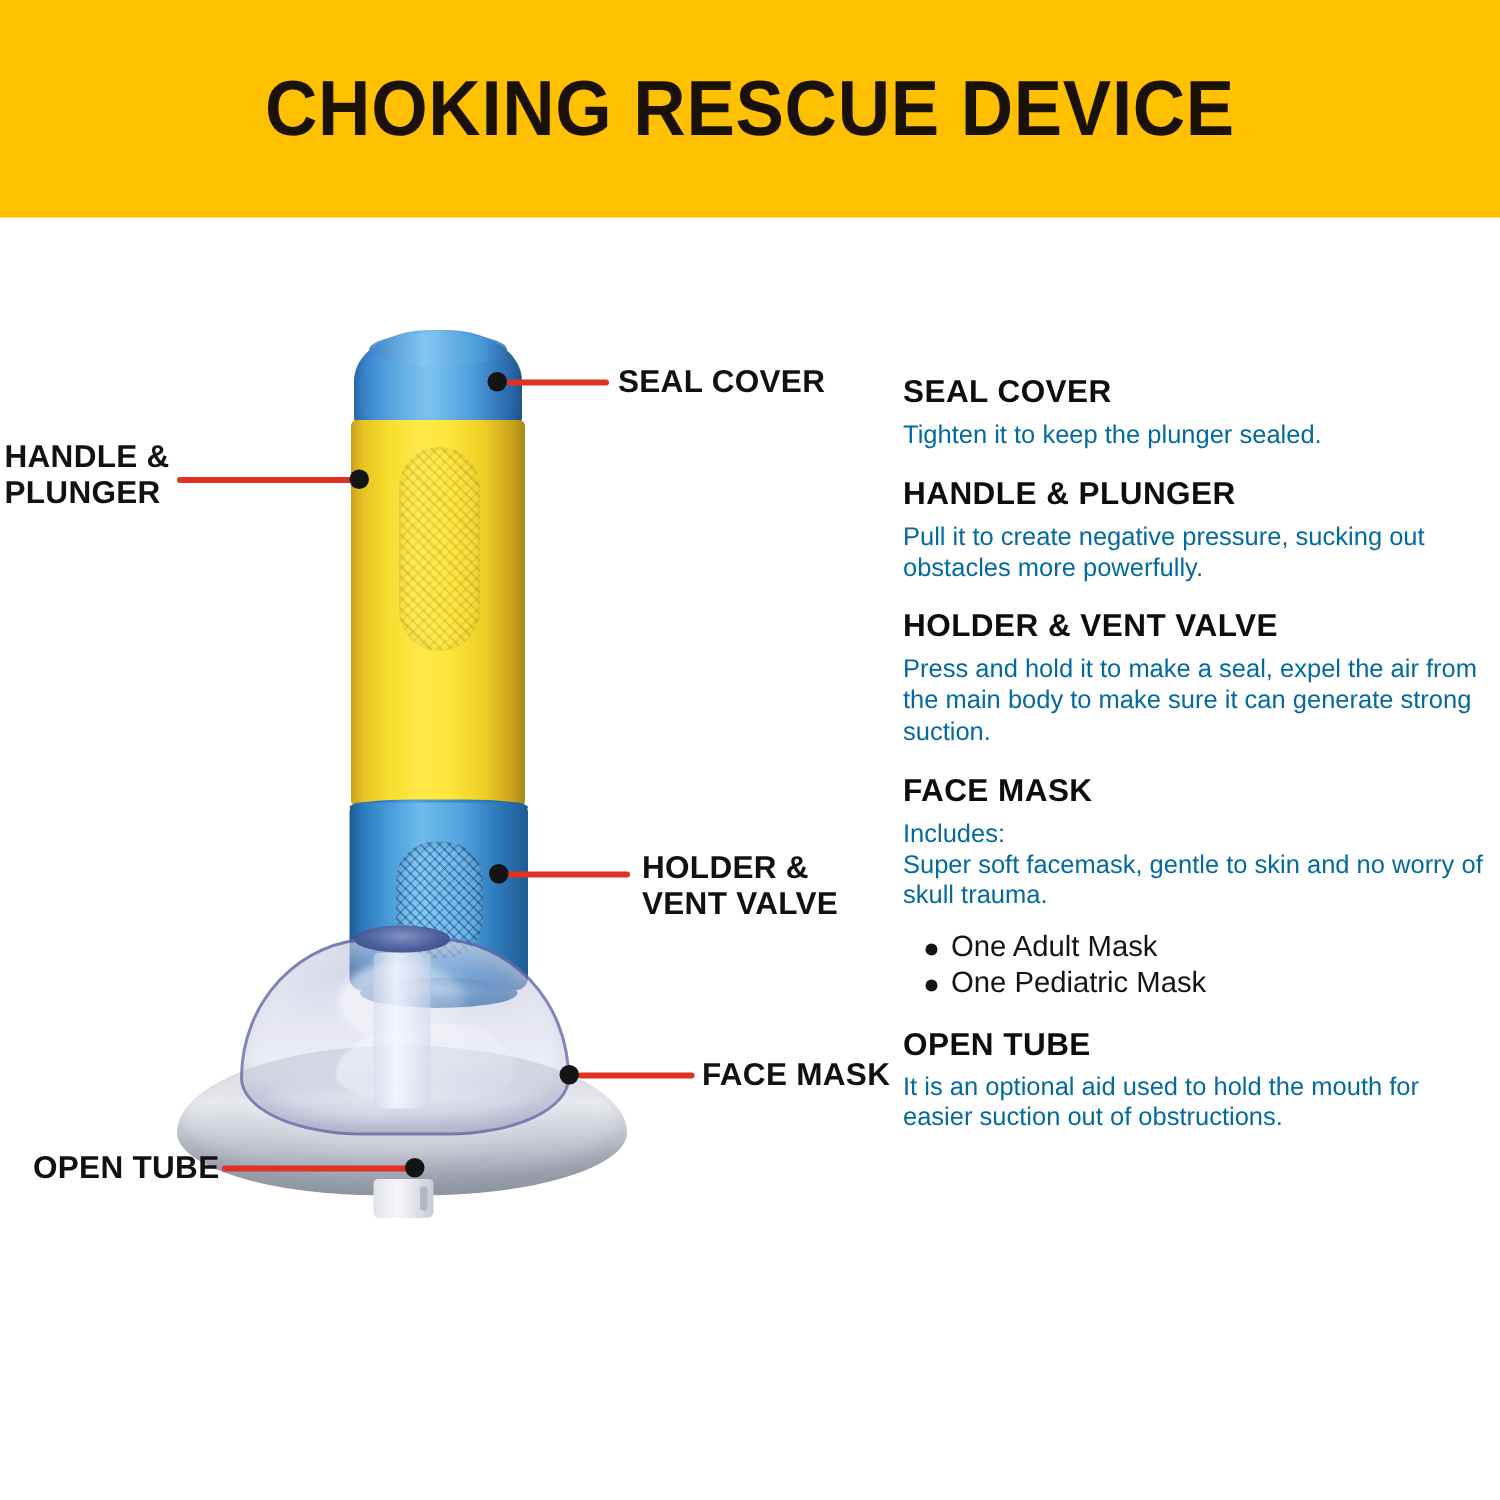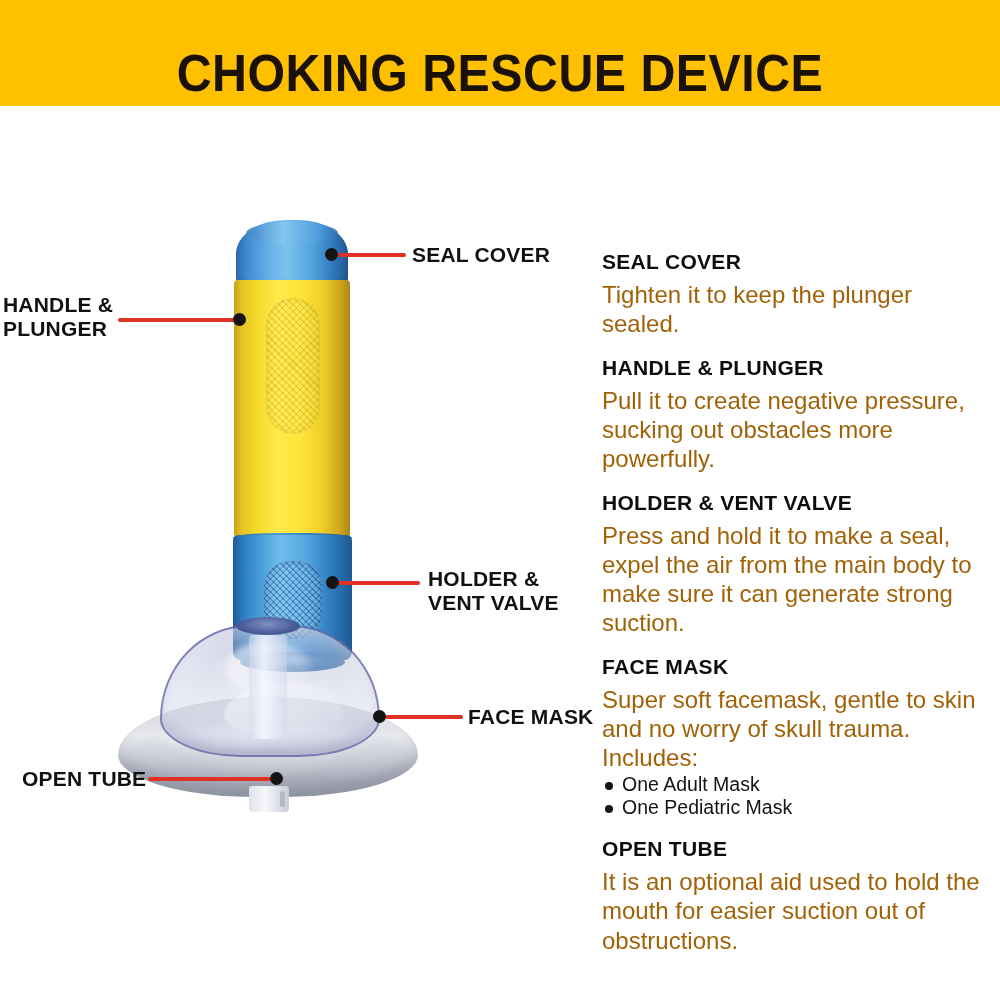--- a/index.html
+++ b/index.html
@@ -14,21 +14,21 @@
     background: #ffffff;
     overflow: hidden;
     font-family: "Liberation Sans", sans-serif;
   }
 
   
   #banner {
     position: absolute;
     left: 0; top: 0;
     width: 1000px;
-    height: 106px;
+    height: 145px;
     background: #FFC000;
   }
   #banner-title {
     position: absolute;
     left: 0; top: 0;
     width: 1000px;
     height: 145px;
     display: flex;
     align-items: center;
     justify-content: center;
@@ -339,28 +339,28 @@
   .section:last-child { margin-bottom: 0; }
   .section-heading {
     font-size: 21px;
     font-weight: bold;
     color: #0d0d0d;
     letter-spacing: 0.3px;
     margin: 0 0 7px 0;
     line-height: 1.1;
   }
   .section-body {
-    font-size: 24px;
-    color: #a16207;
+    font-size: 17px;
+    color: #0369a1;
     line-height: 1.22;
     margin: 0;
   }
   .bullet-list {
     list-style: none;
-    margin: 0;
+    margin: 12px;
     padding: 0;
   }
   .bullet-list li {
     font-size: 19.5px;
     color: #141414;
     line-height: 1.22;
     position: relative;
     padding-left: 20px;
   }
   .bullet-list li::before {
@@ -450,22 +450,22 @@
       <p class="section-body">Pull it to create negative pressure, sucking out obstacles more powerfully.</p>
     </div>
 
     <div class="section">
       <h3 class="section-heading">HOLDER &amp; VENT VALVE</h3>
       <p class="section-body">Press and hold it to make a seal, expel the air from the main body to make sure it can generate strong suction.</p>
     </div>
 
     <div class="section">
       <h3 class="section-heading">FACE MASK</h3>
+      <p class="section-body">Includes:</p>
       <p class="section-body">Super soft facemask, gentle to skin and no worry of skull trauma.</p>
-      <p class="section-body">Includes:</p>
       <ul class="bullet-list">
         <li>One Adult Mask</li>
         <li>One Pediatric Mask</li>
       </ul>
     </div>
 
     <div class="section">
       <h3 class="section-heading">OPEN TUBE</h3>
       <p class="section-body">It is an optional aid used to hold the mouth for easier suction out of obstructions.</p>
     </div>

